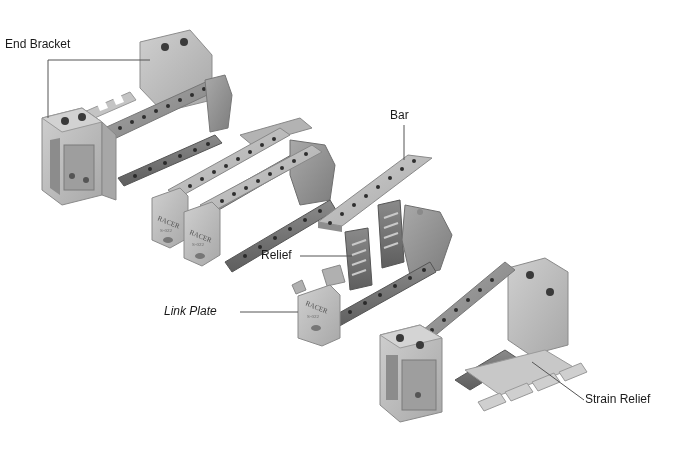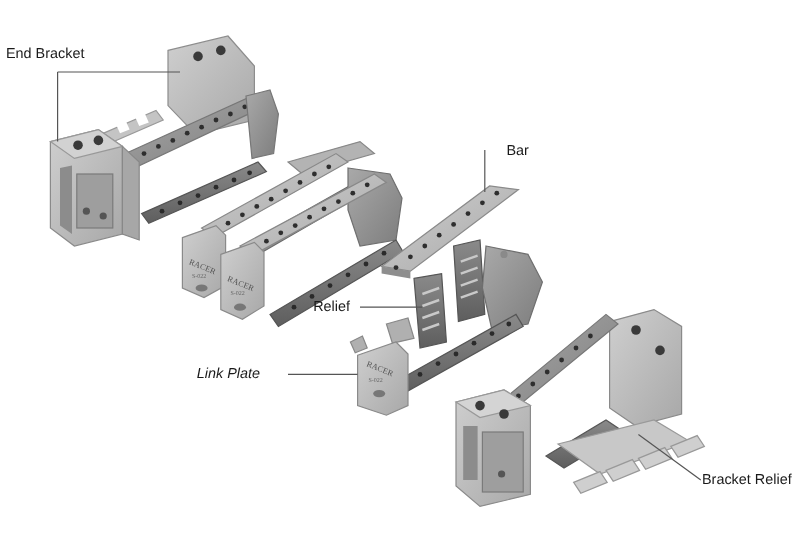--- a/index.html
+++ b/index.html
@@ -213,17 +213,17 @@
       <circle cx="400" cy="338" r="4" fill="#3a3a3a"></circle>
         <circle cx="420" cy="345" r="4" fill="#3a3a3a"></circle>
       <rect x="386" y="355" width="12" height="45" fill="#8c8c8c"></rect>
       <rect x="402" y="360" width="34" height="50" fill="#9e9e9e" stroke="#7a7a7a"></rect>
       <circle cx="418" cy="395" r="3" fill="#555"></circle>
       <line x1="532" y1="362" x2="584" y2="400" stroke="#555" stroke-width="1"></line>
     </g>
   </svg>
 
   <div class="label" style="left:5px;top:38px;">End Bracket</div>
-  <div class="label" style="left:390px;top:119px;margin-left:32px;">Bar</div>
+  <div class="label" style="left:390px;top:109px;">Bar</div>
   <div class="label" style="left:261px;top:249px;">Relief</div>
   <div class="label" style="left:164px;top:305px;font-style:italic;">Link Plate</div>
-  <div class="label" style="left:585px;top:393px;">Bracket Relief</div>
+  <div class="label" style="left:585px;top:393px;">Strain Relief</div>
 </div>
 
 </body></html>

